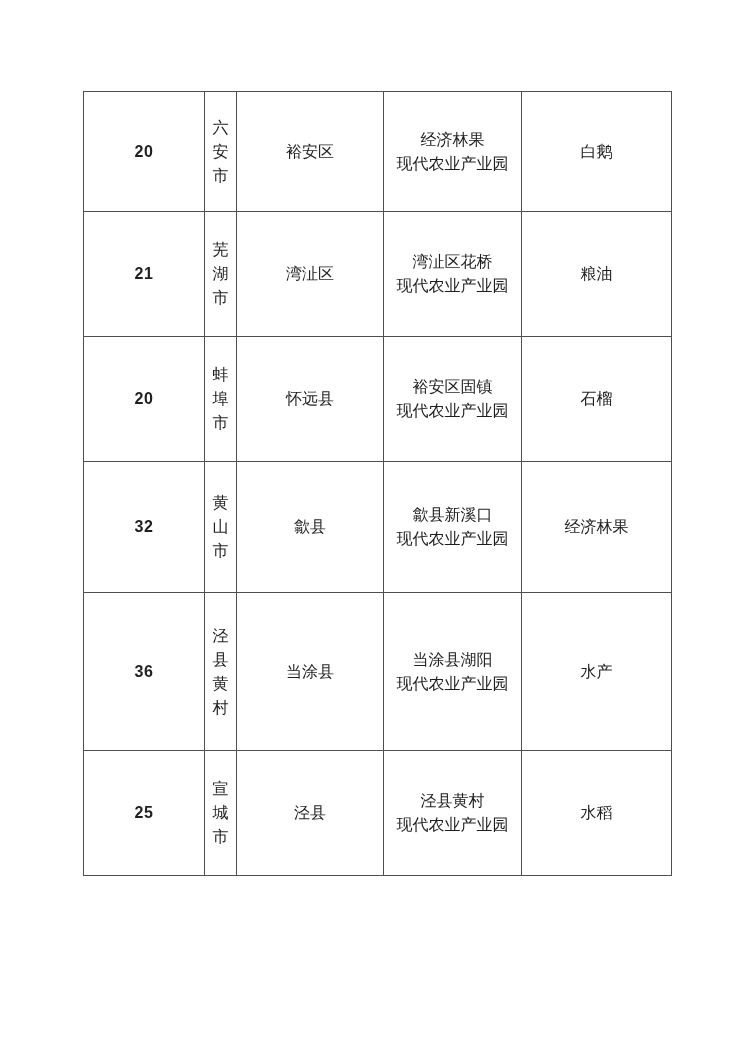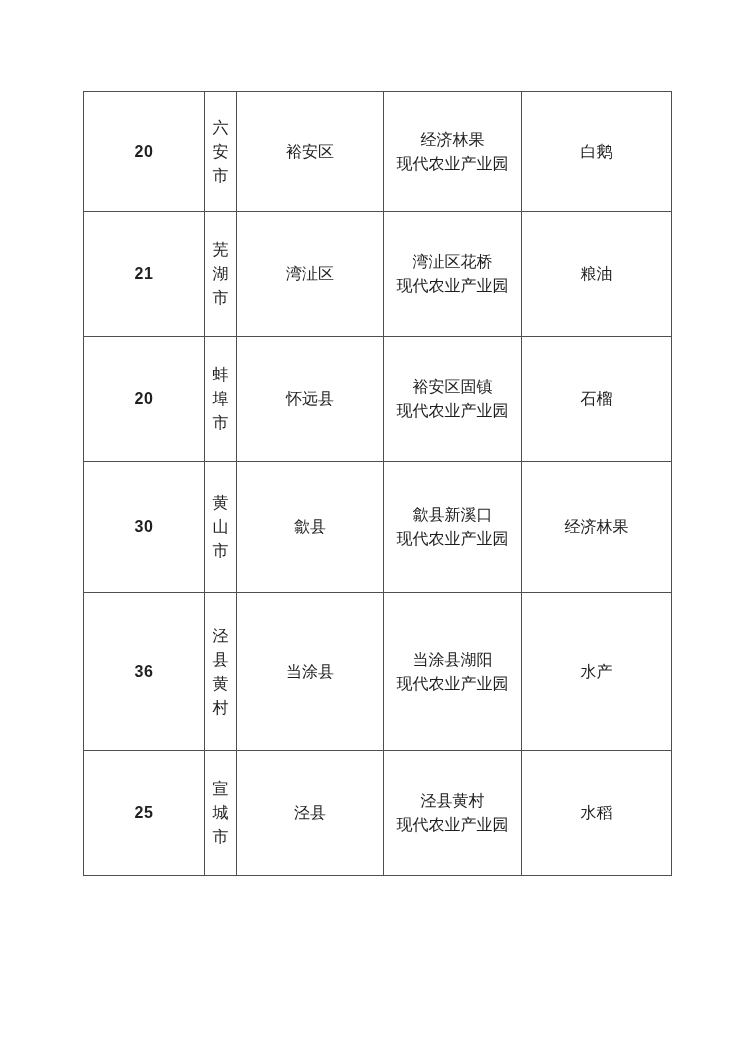--- a/index.html
+++ b/index.html
@@ -90,21 +90,21 @@
         <td class="cell-num">20</td>
         <td class="cell-city">蚌埠市</td>
         <td class="cell-county">怀远县</td>
         <td class="cell-park">
           <span class="park-line">裕安区固镇</span>
           <span class="park-line">现代农业产业园</span>
         </td>
         <td class="cell-product">石榴</td>
       </tr>
       <tr>
-        <td class="cell-num">30</td>
+        <td class="cell-num">32</td>
         <td class="cell-city">黄山市</td>
         <td class="cell-county">歙县</td>
         <td class="cell-park">
           <span class="park-line">歙县新溪口</span>
           <span class="park-line">现代农业产业园</span>
         </td>
         <td class="cell-product">经济林果</td>
       </tr>
       <tr>
         <td class="cell-num">36</td>

